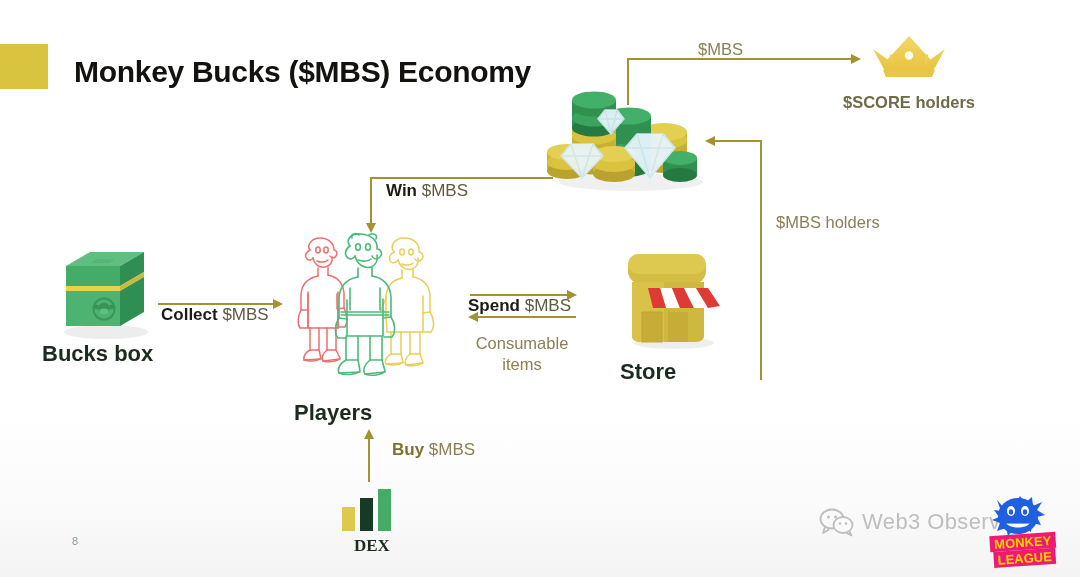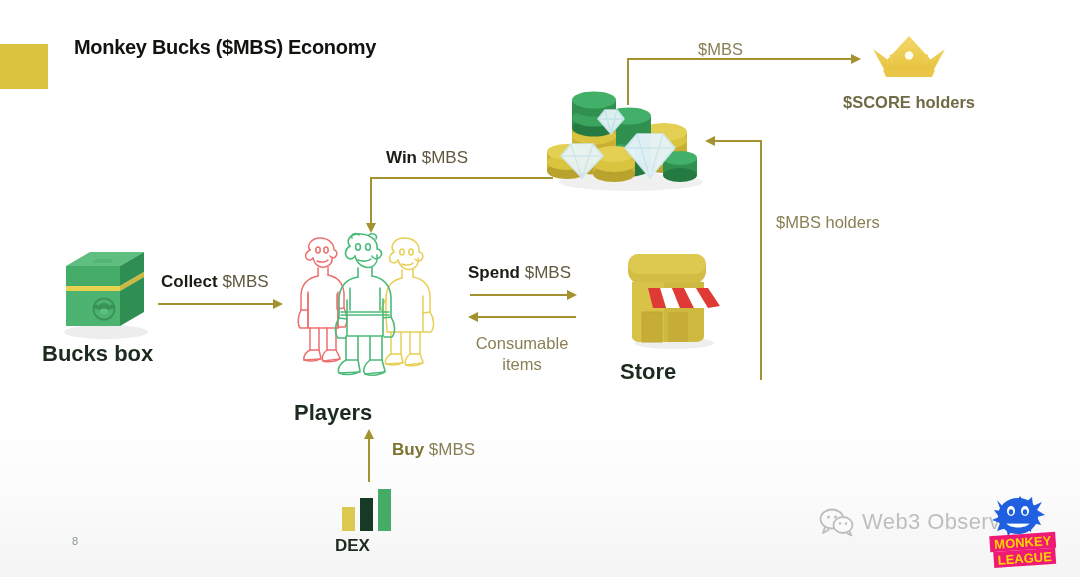--- a/index.html
+++ b/index.html
@@ -20,22 +20,22 @@
 
   
   .accent-block {
     position: absolute;
     left: 0; top: 44px;
     width: 48px; height: 45px;
     background: #d9c33f;
   }
   .slide-title {
     position: absolute;
-    left: 74px; top: 36px;
-    font-size: 20px;
+    left: 74px; top: 55px;
+    font-size: 30px;
     font-weight: bold;
     color: #14120f;
     letter-spacing: -0.3px;
     white-space: nowrap;
   }
 
   
   .node-label {
     position: absolute;
     font-weight: bold;
@@ -43,21 +43,21 @@
     white-space: nowrap;
   }
 
   
   .edge-label {
     position: absolute;
     white-space: nowrap;
     color: #8a8055;
     font-size: 16.5px;
   }
-  .edge-label.dark { color: #5f5a3f; }
+  .edge-label.dark { color: #5f5a3f; margin-top: 33px; }
   .edge-label b { color: #1d1c14; font-weight: bold; }
   .edge-label.olive b { color: #7d7330; }
   .edge-label.center { text-align: center; }
 
   
   .arrow-line {
     position: absolute;
     background: #a3922f;
   }
   .arrow-h { height: 2px; }
@@ -368,21 +368,21 @@
   <div class="arrow-head ah-up" style="left:363.5px; top:429px;"></div>
   <div class="edge-label olive" style="left:392px; top:440px; font-size:17px; color:#8a8055;"><b>Buy</b><span> $MBS</span></div>
 
   <div style="position:absolute; left:340px; top:487px;">
     <svg width="56" height="44" viewBox="0 0 56 44">
       <rect x="2" y="20" width="13" height="24" fill="#ddc94f"></rect>
       <rect x="20" y="11" width="13" height="33" fill="#153a25"></rect>
       <rect x="38" y="2" width="13" height="42" fill="#44ac67"></rect>
     </svg>
   </div>
-  <div class="node-label" style="left:335px; top:536px; width:66px; font-size:17px;">DEX</div>
+  <div class="node-label" style="left:354px; top:536px; width:66px; font-size:17px;font-family:Liberation Serif, serif;">DEX</div>
 
   <div class="page-number">8</div>
 
   <div class="watermark">
     <span>
       <svg width="34" height="28" viewBox="0 0 34 28">
         <ellipse cx="12" cy="11" rx="11.5" ry="9.5" fill="none" stroke="#6e6e6e" stroke-width="1.8"></ellipse>
         <path d="M5 19 L3 25 L9 21.5" fill="none" stroke="#6e6e6e" stroke-width="1.8" stroke-linejoin="round"></path>
         <circle cx="8.5" cy="9" r="1.5" fill="#6e6e6e"></circle>
         <circle cx="15.5" cy="9" r="1.5" fill="#6e6e6e"></circle>

